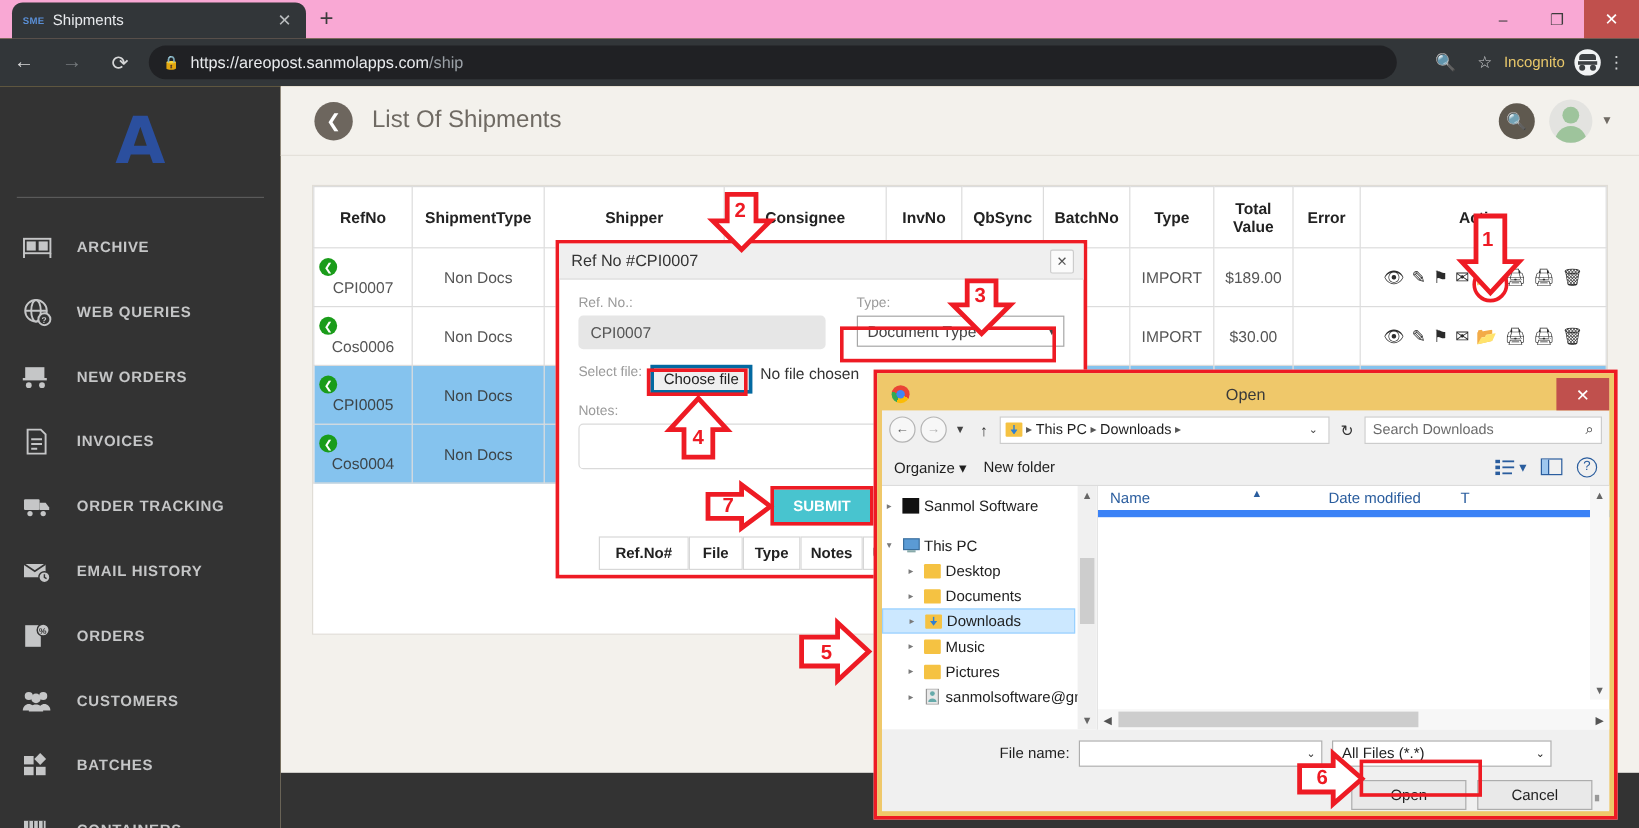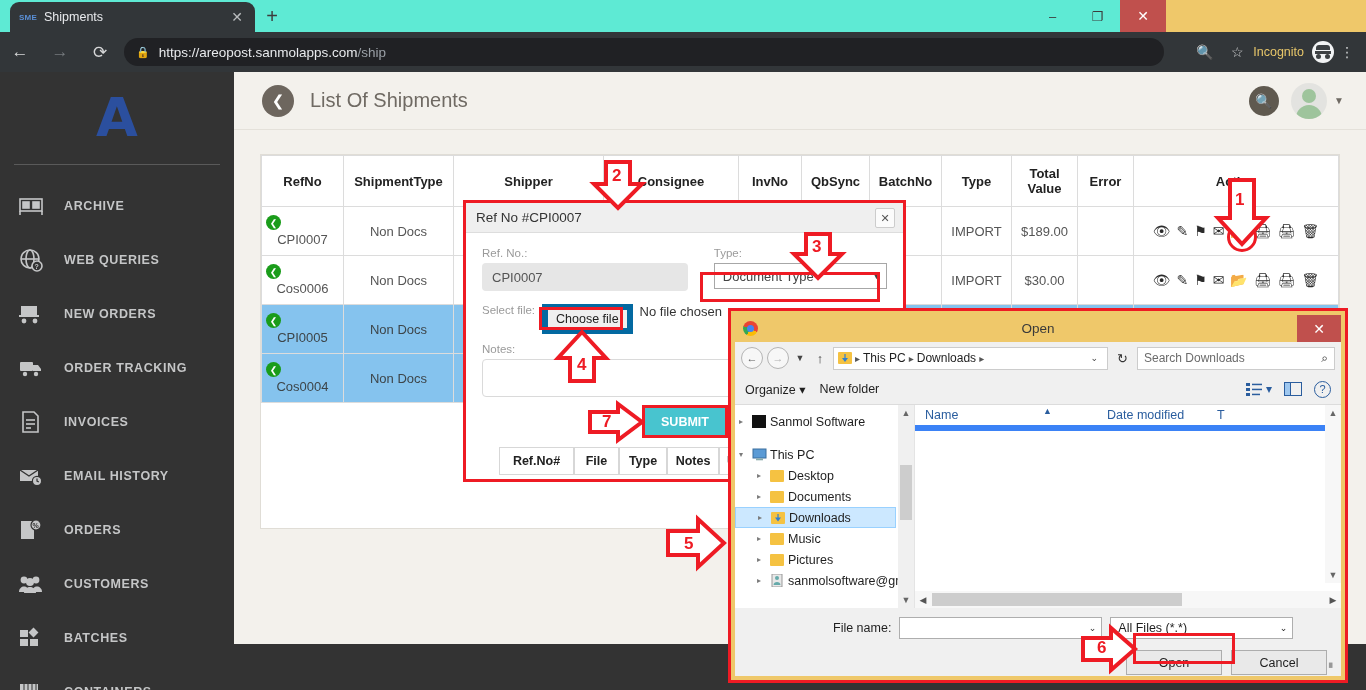--- a/index.html
+++ b/index.html
@@ -6,22 +6,22 @@
   html, body {
     width: 1366px; height: 690px;
     font-family: "Liberation Sans", sans-serif;
     overflow: hidden;
     background: #efc86a;
   }
   #root { position: relative; width: 1366px; height: 690px; }
 
   
   .browser-titlebar {
-    position: absolute; left: 0; top: 0; width: 1166px; height: 32px;
-    background: #5eead4;
+    position: absolute; left: 0; top: 0; width: 1366px; height: 32px;
+    background: #f9a8d4;
   }
   .tab {
     position: absolute; left: 10px; top: 2px; width: 245px; height: 30px;
     background: #323639; border-radius: 9px 9px 0 0;
     display: flex; align-items: center; padding: 0 8px;
   }
   .tab-favicon {
     font-size: 8px; font-weight: bold; color: #5a8fd6;
     width: 20px; text-align: center; letter-spacing: 0.3px;
   }
@@ -157,21 +157,21 @@
     height: 28px; background: #e6e6e6; border: 0; border-radius: 4px;
     font-size: 13px; color: #555; display:flex; align-items:center; padding: 0 10px;
   }
   .sel-box {
     height: 26px; background:#fff; border: 1px solid #a7a7a7; font-size: 13px; color:#444;
     display:flex; align-items:center; justify-content:space-between; padding: 0 5px 0 8px;
   }
   .sel-box .ar { font-size: 9px; color: #444; }
   .filerow { display:flex; align-items:flex-start; margin-top: 13px; font-size: 11.5px; color:#9a9a9a; }
   .choose-btn {
-    border: 6px solid #0369a1; background: #efefef; color:#222; font-size: 12.5px;
+    border: 3px solid #0369a1; background: #efefef; color:#222; font-size: 12.5px;
     padding: 2px 8px; margin: 0 7px;
   }
   .nofile { font-size: 13px; color: #333; }
   .notes-lbl { font-size: 11.5px; color:#9a9a9a; margin-top: 9px; }
   .notes-box { height: 38px; border: 1px solid #dadada; border-radius: 4px; margin-top: 4px; }
   .submit-btn {
     position: absolute; left: 645px; top: 408px; width: 80px; height: 27px;
     background: #48c4cf; color: #fff; font-size: 12.5px; font-weight: bold;
     display:flex; align-items:center; justify-content:center; z-index: 31;
   }
@@ -354,40 +354,40 @@
             <rect x="1" y="12" width="20" height="2"></rect>
           <circle cx="6" cy="18" r="2.4"></circle>
             <circle cx="17" cy="18" r="2.4"></circle>
         </svg>
       </span>
       <span>NEW ORDERS</span>
     </div>
 
     <div class="nav-item">
       <span class="nav-icon">
+        <svg width="26" height="24" viewBox="0 0 26 24" fill="none" stroke="#c5c6c7" stroke-width="1.6">
+          <path d="M5 2h11l4 4v16H5z"></path>
+            <line x1="8" y1="10" x2="17" y2="10"></line>
+          <line x1="8" y1="14" x2="17" y2="14"></line>
+            <line x1="8" y1="18" x2="13" y2="18"></line>
+        </svg>
+      </span>
+      <span>INVOICES</span>
+    </div>
+
+    <div class="nav-item">
+      <span class="nav-icon">
         <svg width="26" height="22" viewBox="0 0 26 22" fill="#c5c6c7">
           <rect x="2" y="5" width="13" height="9" rx="1"></rect>
             <path d="M15 8h5l3 4v2h-8z"></path>
           <circle cx="7" cy="17" r="2.2"></circle>
             <circle cx="18" cy="17" r="2.2"></circle>
         </svg>
       </span>
       <span>ORDER TRACKING</span>
-    </div>
-
-    <div class="nav-item">
-      <span class="nav-icon">
-        <svg width="26" height="24" viewBox="0 0 26 24" fill="none" stroke="#c5c6c7" stroke-width="1.6">
-          <path d="M5 2h11l4 4v16H5z"></path>
-            <line x1="8" y1="10" x2="17" y2="10"></line>
-          <line x1="8" y1="14" x2="17" y2="14"></line>
-            <line x1="8" y1="18" x2="13" y2="18"></line>
-        </svg>
-      </span>
-      <span>INVOICES</span>
     </div>
 
     <div class="nav-item">
       <span class="nav-icon">
         <svg width="26" height="22" viewBox="0 0 26 22" fill="#c5c6c7">
           <path d="M2 5h18v11H2z"></path>
             <path d="M2 5l9 6 9-6" fill="none" stroke="#333" stroke-width="1.4"></path>
           <circle cx="19" cy="16" r="4.6" fill="#c5c6c7" stroke="#333" stroke-width="1.2"></circle>
           <path d="M19 13.5v2.6l1.8 1" stroke="#333" stroke-width="1.2" fill="none"></path>
         </svg>

